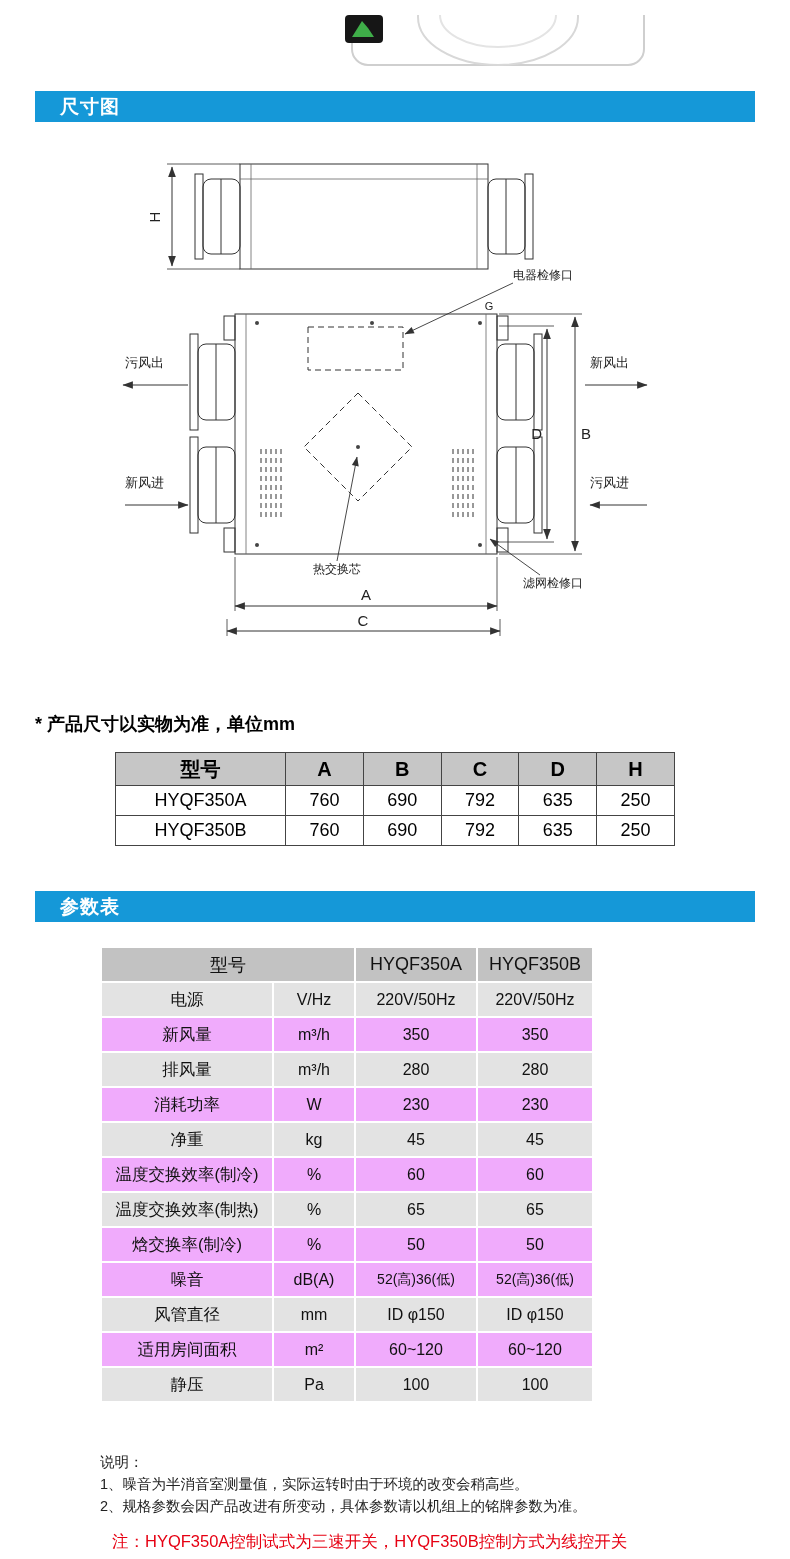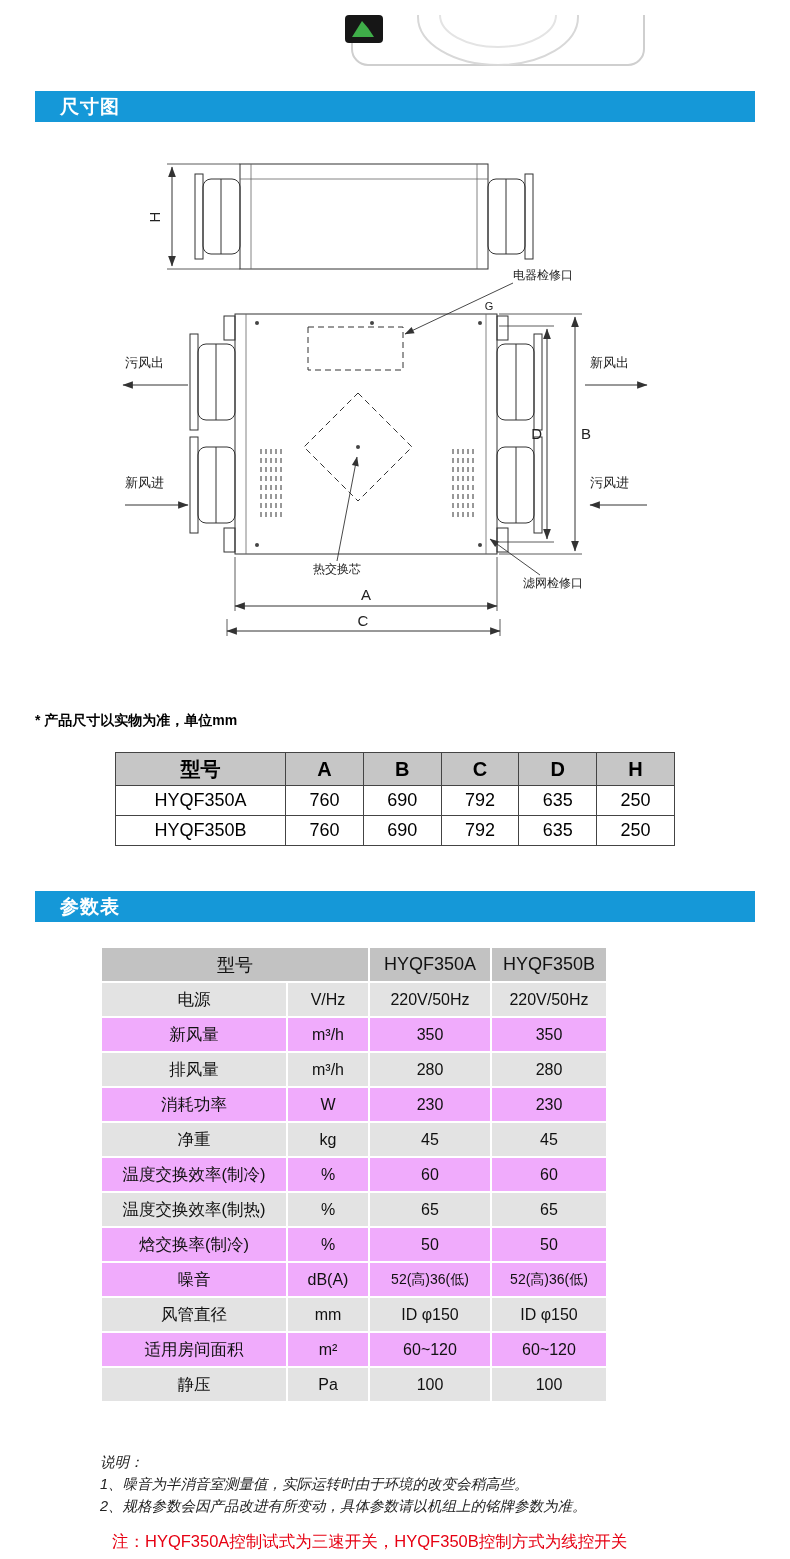--- a/index.html
+++ b/index.html
@@ -14,40 +14,40 @@
     background: var(--accent, #1598d8); color: #fff;
     font-size: 19px; font-weight: bold; line-height: 31px;
     padding-left: 25px; letter-spacing: 1px;
   }
   #bar-dimension { top: 76px; }
   #bar-params { top: 876px; }
 
   .diagram-wrap { position: absolute; top: 112px; left: 85px; width: 620px; height: 540px; }
   .diagram-wrap svg text { font-family: "Liberation Sans", "DejaVu Sans", sans-serif; fill: #222; }
 
-  .dim-note { position: absolute; top: 697px; left: 35px; font-size: 14px; font-weight: bold; color: #000; }
+  .dim-note { position: absolute; top: 697px; left: 35px; font-size: 18px; font-weight: bold; color: #000; }
 
   table.dim-table { position: absolute; top: 737px; left: 115px; width: 560px; border-collapse: collapse; }
   table.dim-table th, table.dim-table td { border: 1px solid #444; text-align: center; color: #000; }
   table.dim-table th { background: #c6c6c6; height: 33px; font-size: 20px; font-weight: bold; }
   table.dim-table td { height: 30px; font-size: 18px; background: #fff; }
   table.dim-table .model-col { width: 170px; }
 
   table.param-table { position: absolute; top: 931px; left: 100px; border-collapse: separate; border-spacing: 2px; background: #fff; }
   table.param-table td { text-align: center; vertical-align: middle; font-size: 16px; color: #111; height: 33px; }
   table.param-table tr.header td { background: #c2c2c2; font-size: 18px; }
   table.param-table tr.r-even td { background: #e3e3e3; }
   table.param-table tr.r-odd td { background: #f0abfc; }
-  table.param-table td.c-name { width: 184px; font-size: 16.5px; }
+  table.param-table td.c-name { width: 170px; font-size: 16.5px; }
   table.param-table td.c-unit { width: 80px; }
   table.param-table td.c-a { width: 120px; }
   table.param-table td.c-b { width: 114px; }
   table.param-table td.small-val { font-size: 14px; }
 
-  .notes { position: absolute; top: 1437px; left: 100px; font-size: 14.5px; color: #222; line-height: 1.5; font-style: italic; }
+  .notes { position: absolute; top: 1437px; left: 100px; font-size: 14.5px; color: #222; line-height: 1.5; }
   .warning { position: absolute; top: 1516px; left: 112px; font-size: 16.5px; color: var(--warning, #e60012); }
 </style>
 </head>
 <body>
 
 <div class="page">
 
   <div class="hero">
     <svg width="790" height="62" viewBox="0 0 790 62">
       <rect x="352" y="-50" width="292" height="100" rx="16" fill="none" stroke="#cfcfcf" stroke-width="2"></rect>

